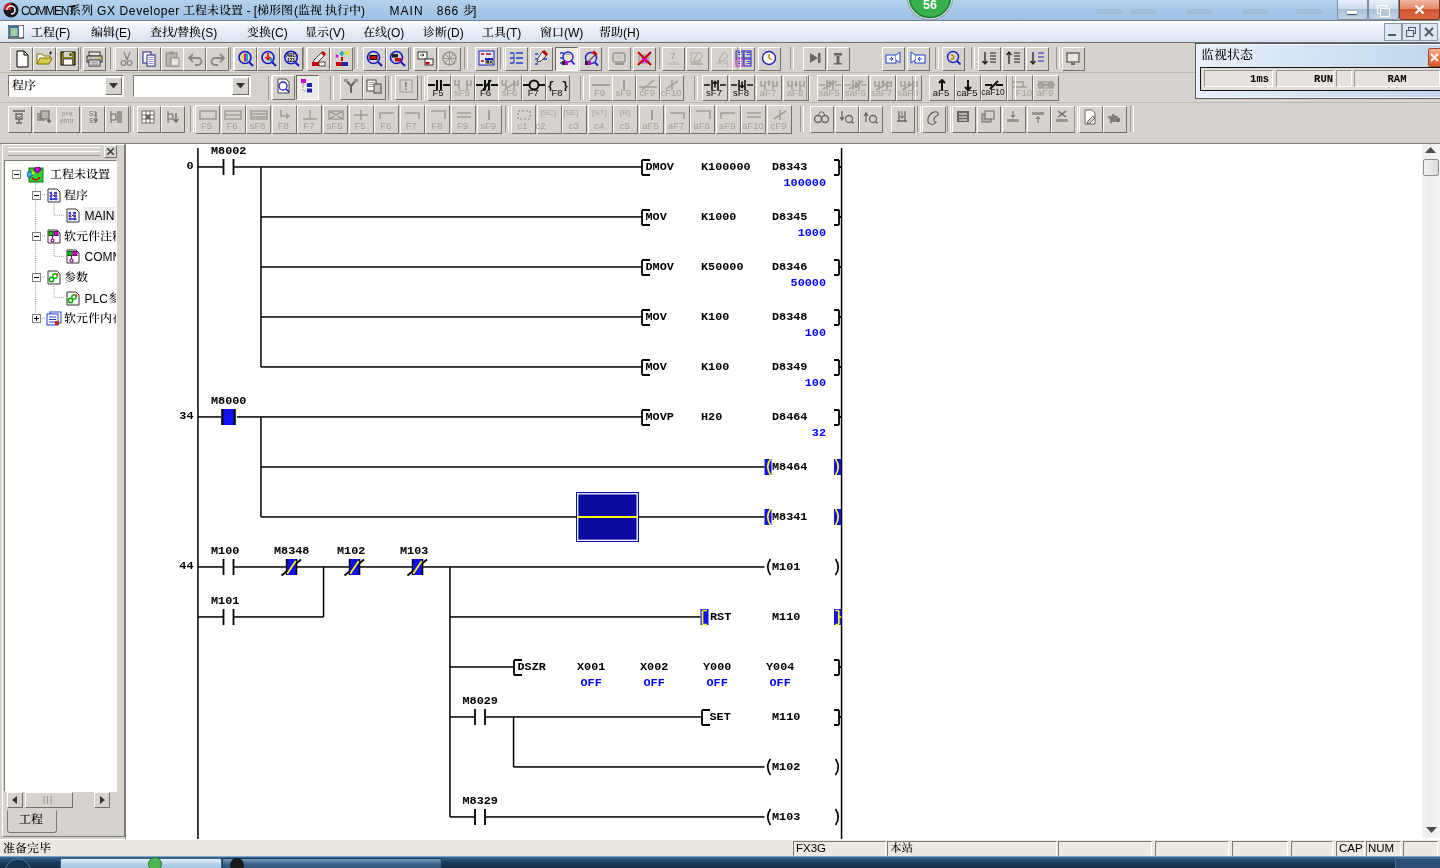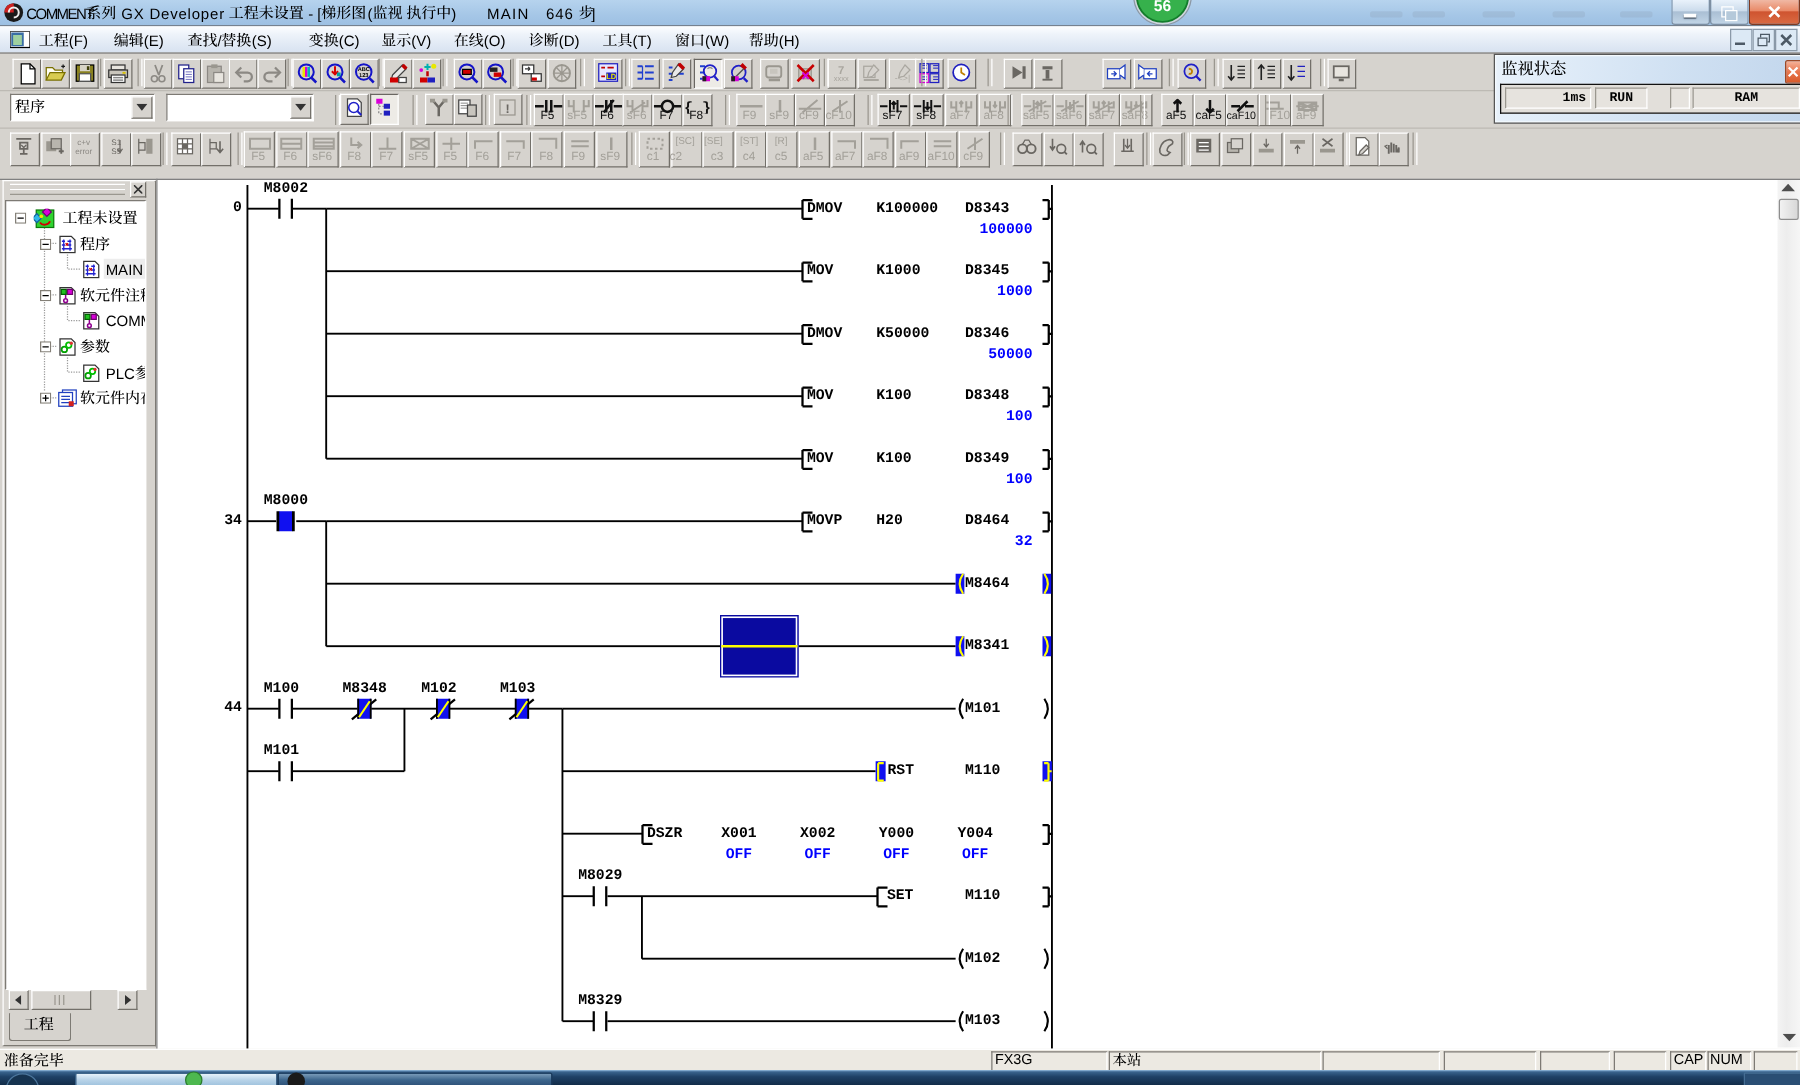--- a/index.html
+++ b/index.html
@@ -98,21 +98,21 @@
         <use href="#g36" transform="translate(0.0,10.4) scale(0.01200)"></use>
         <use href="#g46" transform="translate(12.0,10.4) scale(0.01200)"></use>
       </svg></div>
     <div class="ab" style="left:324.7px;top:3.5px;height:15px;white-space:nowrap;font-size:12px;color:#000"><svg class="ck" width="36.0" height="14" viewBox="0 0 36.0 14" style="fill:#000000">
         <use href="#g21" transform="translate(0.0,10.4) scale(0.01200)"></use>
         <use href="#g45" transform="translate(12.0,10.4) scale(0.01200)"></use>
         <use href="#g0" transform="translate(24.0,10.4) scale(0.01200)"></use>
       </svg></div>
     <div class="ab" style="left:361px;top:3.5px;height:15px;white-space:nowrap;font-size:12px;color:#000"><span style="vertical-align:top;line-height:14px">)</span></div>
     <div class="ab" style="left:389.6px;top:3.5px;height:15px;white-space:nowrap;font-size:12px;color:#000"><span style="vertical-align:top;line-height:14px;letter-spacing:1px">MAIN</span></div>
-    <div class="ab" style="left:436.8px;top:3.5px;height:15px;white-space:nowrap;font-size:12px;color:#000"><span style="vertical-align:top;line-height:14px;letter-spacing:0.7px">646</span></div>
+    <div class="ab" style="left:436.8px;top:3.5px;height:15px;white-space:nowrap;font-size:12px;color:#000"><span style="vertical-align:top;line-height:14px;letter-spacing:0.7px">866</span></div>
     <div class="ab" style="left:462.5px;top:3.5px;height:15px;white-space:nowrap;font-size:12px;color:#000"><svg class="ck" width="12.0" height="14" viewBox="0 0 12.0 14" style="fill:#000000">
         <use href="#g32" transform="translate(0.0,10.4) scale(0.01200)"></use>
       </svg></div>
     <div class="ab" style="left:473px;top:3.5px;height:15px;white-space:nowrap;font-size:12px;color:#000"><span style="vertical-align:top;line-height:14px">]</span></div>
     <div class="ab" style="left:1096px;top:9px;width:26px;height:5px;background:#7f8d9a;opacity:.18;border-radius:2px"></div>
     <div class="ab" style="left:1130px;top:9px;width:26px;height:5px;background:#7f8d9a;opacity:.18;border-radius:2px"></div>
     <div class="ab" style="left:1186px;top:9px;width:26px;height:5px;background:#7f8d9a;opacity:.18;border-radius:2px"></div>
     <div class="ab" style="left:1242px;top:9px;width:26px;height:5px;background:#7f8d9a;opacity:.18;border-radius:2px"></div>
     <div class="ab" style="left:1296px;top:9px;width:26px;height:5px;background:#7f8d9a;opacity:.18;border-radius:2px"></div>
     <div class="ab" style="left:1337px;top:0;width:29px;height:19px;background:linear-gradient(#e9f2fb,#ccdcec 45%,#aabfd4 50%,#c2d5e6);border:1px solid #7d8fa2;border-top:none;border-radius:0 0 3px 3px">
@@ -1278,21 +1278,21 @@
         <use href="#g35" transform="translate(26.0,11.3) scale(0.01300)"></use>
         <use href="#g20" transform="translate(39.0,11.3) scale(0.01300)"></use>
       </svg></div>
     <div class="ab" style="left:1428px;top:48px;width:12px;height:17px;background:linear-gradient(#f5b39a,#e8764d 50%,#d85a2a);border:1px solid #9c4a28;border-radius:2px 0 0 2px">
 <svg class="ab" style="left:1px;top:4px" width="9" height="9">
         <path d="M1 1l7 7M8 1L1 8" stroke="#fff" stroke-width="1.8"></path>
       </svg>
     </div>
     <div class="ab" style="left:1200px;top:67px;width:240px;height:22px;background:#e2dfda;border:1.5px solid #111;border-right:none"></div>
     <div class="ab mono" style="left:1204px;top:70px;width:69px;height:17px;background:#e6e3de;border:1px solid;border-color:#9a978f #fff #fff #9a978f;text-align:right;padding-right:3px;font-size:10.5px;font-weight:bold;line-height:17px;box-sizing:border-box">1ms</div>
-    <div class="ab mono" style="left:1276px;top:70px;width:42px;height:17px;background:#e6e3de;border:1px solid;border-color:#9a978f #fff #fff #9a978f;text-align:center;font-size:10.5px;font-weight:bold;line-height:17px;box-sizing:border-box">RUN</div>
+    <div class="ab mono" style="left:1276px;top:70px;width:58px;height:17px;background:#e6e3de;border:1px solid;border-color:#9a978f #fff #fff #9a978f;text-align:right;font-size:10.5px;font-weight:bold;line-height:17px;box-sizing:border-box">RUN</div>
     <div class="ab mono" style="left:1336px;top:70px;width:16px;height:17px;background:#e6e3de;border:1px solid;border-color:#9a978f #fff #fff #9a978f;text-align:center;font-size:10.5px;font-weight:bold;line-height:17px;box-sizing:border-box"></div>
     <div class="ab mono" style="left:1354px;top:70px;width:86px;height:17px;background:#e6e3de;border:1px solid;border-color:#9a978f #fff #fff #9a978f;text-align:center;font-size:10.5px;font-weight:bold;line-height:17px;box-sizing:border-box">RAM</div>
     <div class="ab" style="left:0;top:839px;width:1440px;height:17px;background:#ece9e2;border-top:1px solid #fff"></div>
     <div class="ab" style="left:3px;top:842px"><svg class="ck" width="48.0" height="14" viewBox="0 0 48.0 14" style="fill:#000000">
         <use href="#g5" transform="translate(0.0,10.4) scale(0.01200)"></use>
         <use href="#g13" transform="translate(12.0,10.4) scale(0.01200)"></use>
         <use href="#g15" transform="translate(24.0,10.4) scale(0.01200)"></use>
         <use href="#g33" transform="translate(36.0,10.4) scale(0.01200)"></use>
       </svg></div>
     <div class="ab sunk" style="left:793px;top:841px;width:89px;height:14px;font-size:11.5px;padding-left:2px">FX3G</div>

